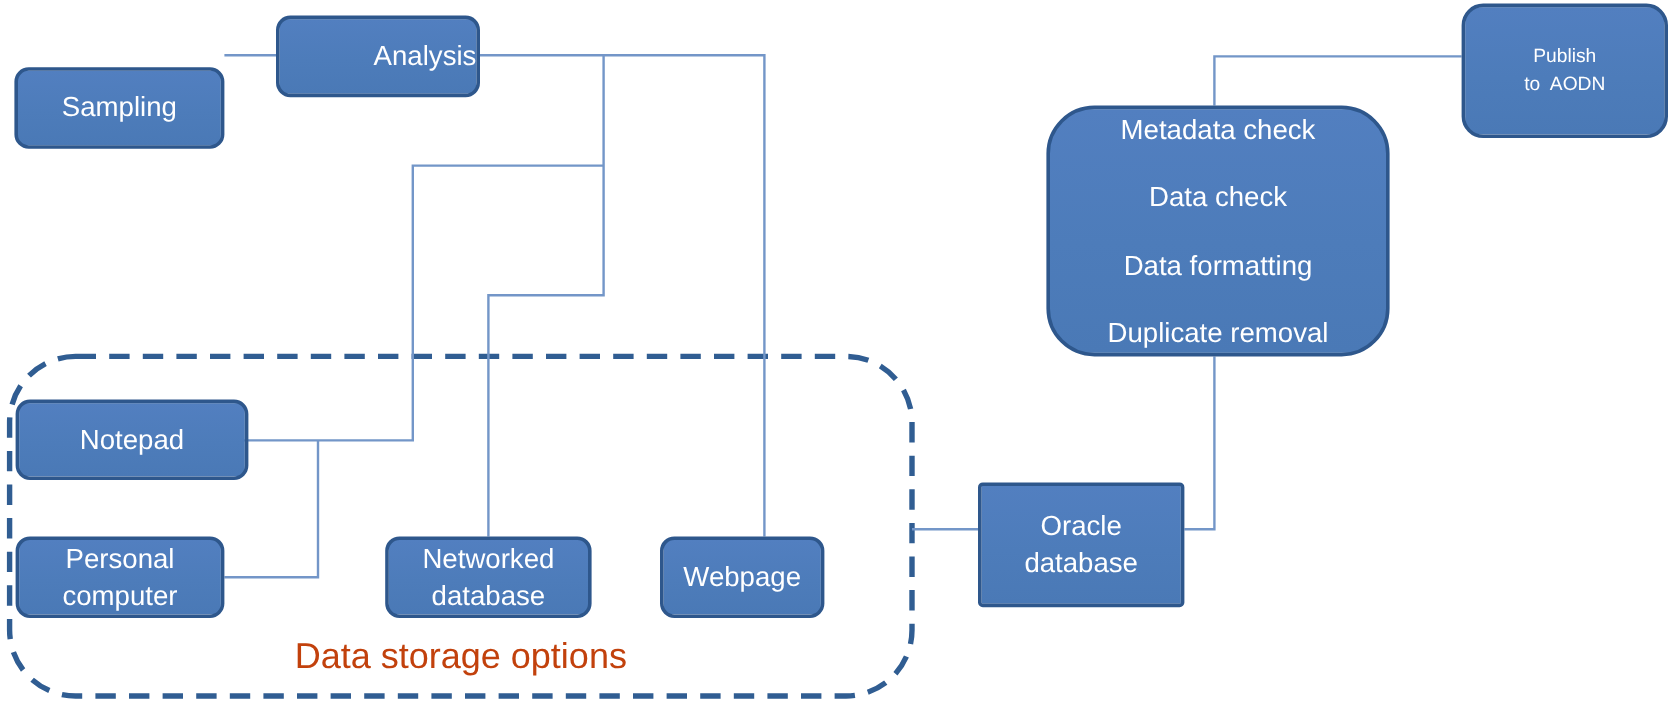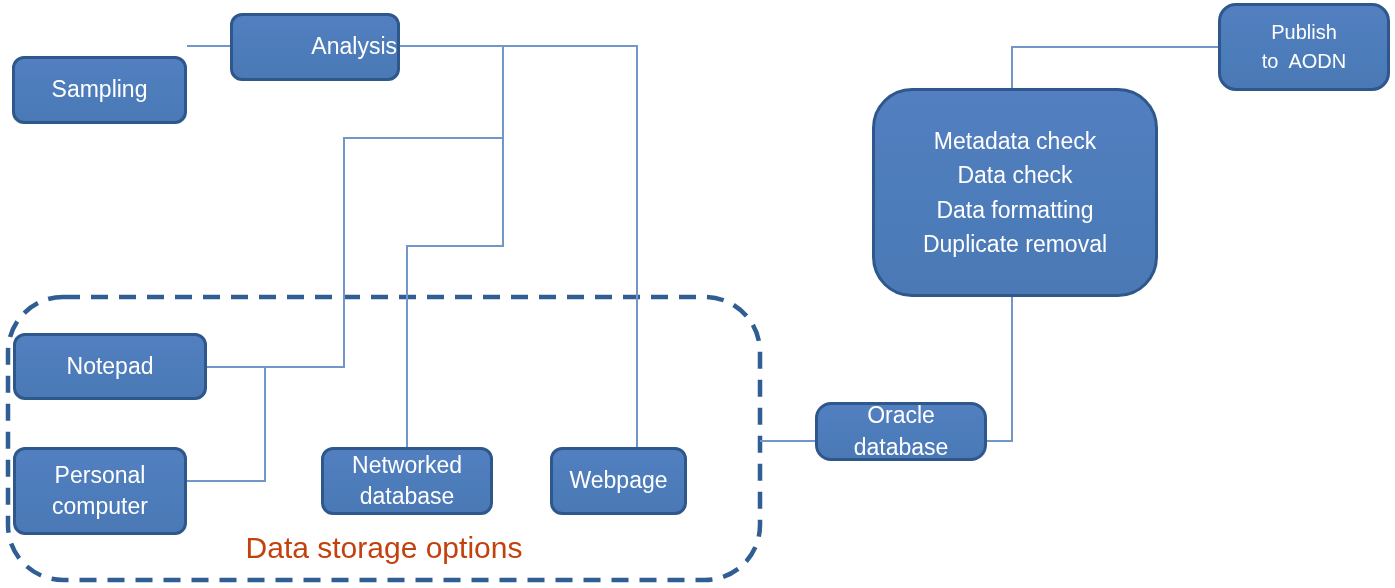--- a/index.html
+++ b/index.html
@@ -34,27 +34,27 @@
     text-align: center;
     font-size: 23px;
     line-height: 1.35;
   }
   .node span {
     display: block;
     white-space: pre;
   }
   #n-sampling  { left: 12px;   top: 13px;  width: 175px; height: 68px; margin-top: 43px; }
   #n-analysis  { left: 230px;  top: 13px;  width: 170px; height: 68px; align-items: flex-end; }
-  #n-publish   { left: 1218px; top: 3px;   width: 172px; height: 88px; border-radius: 18px; font-size: 20px; line-height: 1.45; }
-  #n-processing{ left: 872px;  top: 88px;  width: 286px; height: 209px; border-radius: 40px; line-height: 1.48; }
+  #n-publish   { left: 1218px; top: 3px;   width: 172px; height: 112px; border-radius: 18px; font-size: 16px; line-height: 1.45; }
+  #n-processing{ left: 872px;  top: 88px;  width: 286px; height: 209px; border-radius: 40px; line-height: 1.48; justify-content: space-between; }
   #n-notepad   { left: 13px;   top: 333px; width: 194px; height: 67px; }
-  #n-personal  { left: 13px;   top: 447px; width: 174px; height: 88px; }
+  #n-personal  { left: 13px;   top: 447px; width: 174px; height: 68px; }
   #n-networked { left: 321px;  top: 447px; width: 172px; height: 68px; align-items: center; }
   #n-webpage   { left: 550px;  top: 447px; width: 137px; height: 68px; }
-  #n-oracle    { left: 815px;  top: 402px; width: 172px; height: 59px; border-radius: 16px; }
+  #n-oracle    { left: 815px;  top: 402px; width: 172px; height: 104px; border-radius: 4px; }
   .container-label {
     position: absolute;
     left: 8px;
     top: 531px;
     width: 752px;
     text-align: center;
     font-size: 30px;
     color: #c2410c;
   }
 </style>

